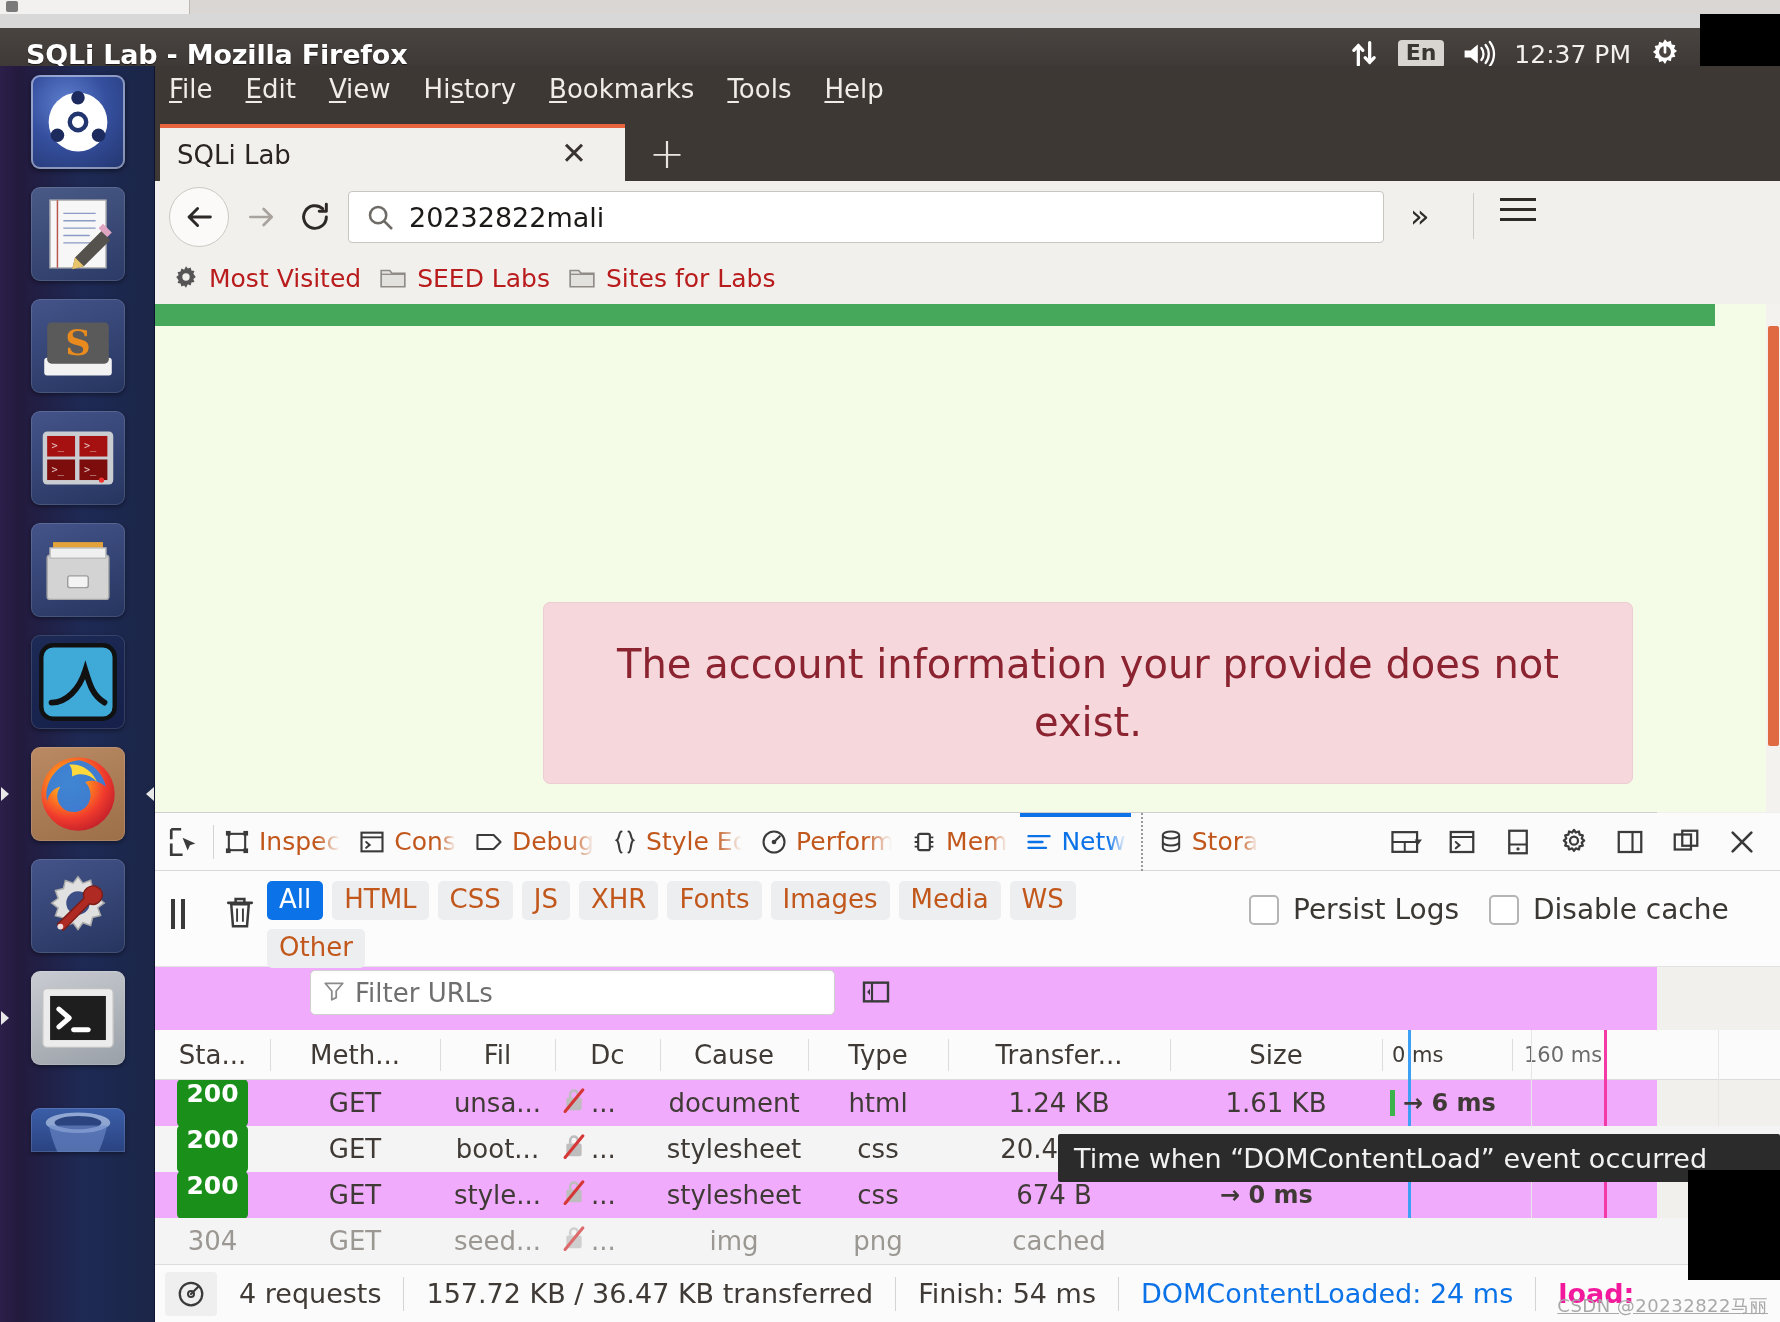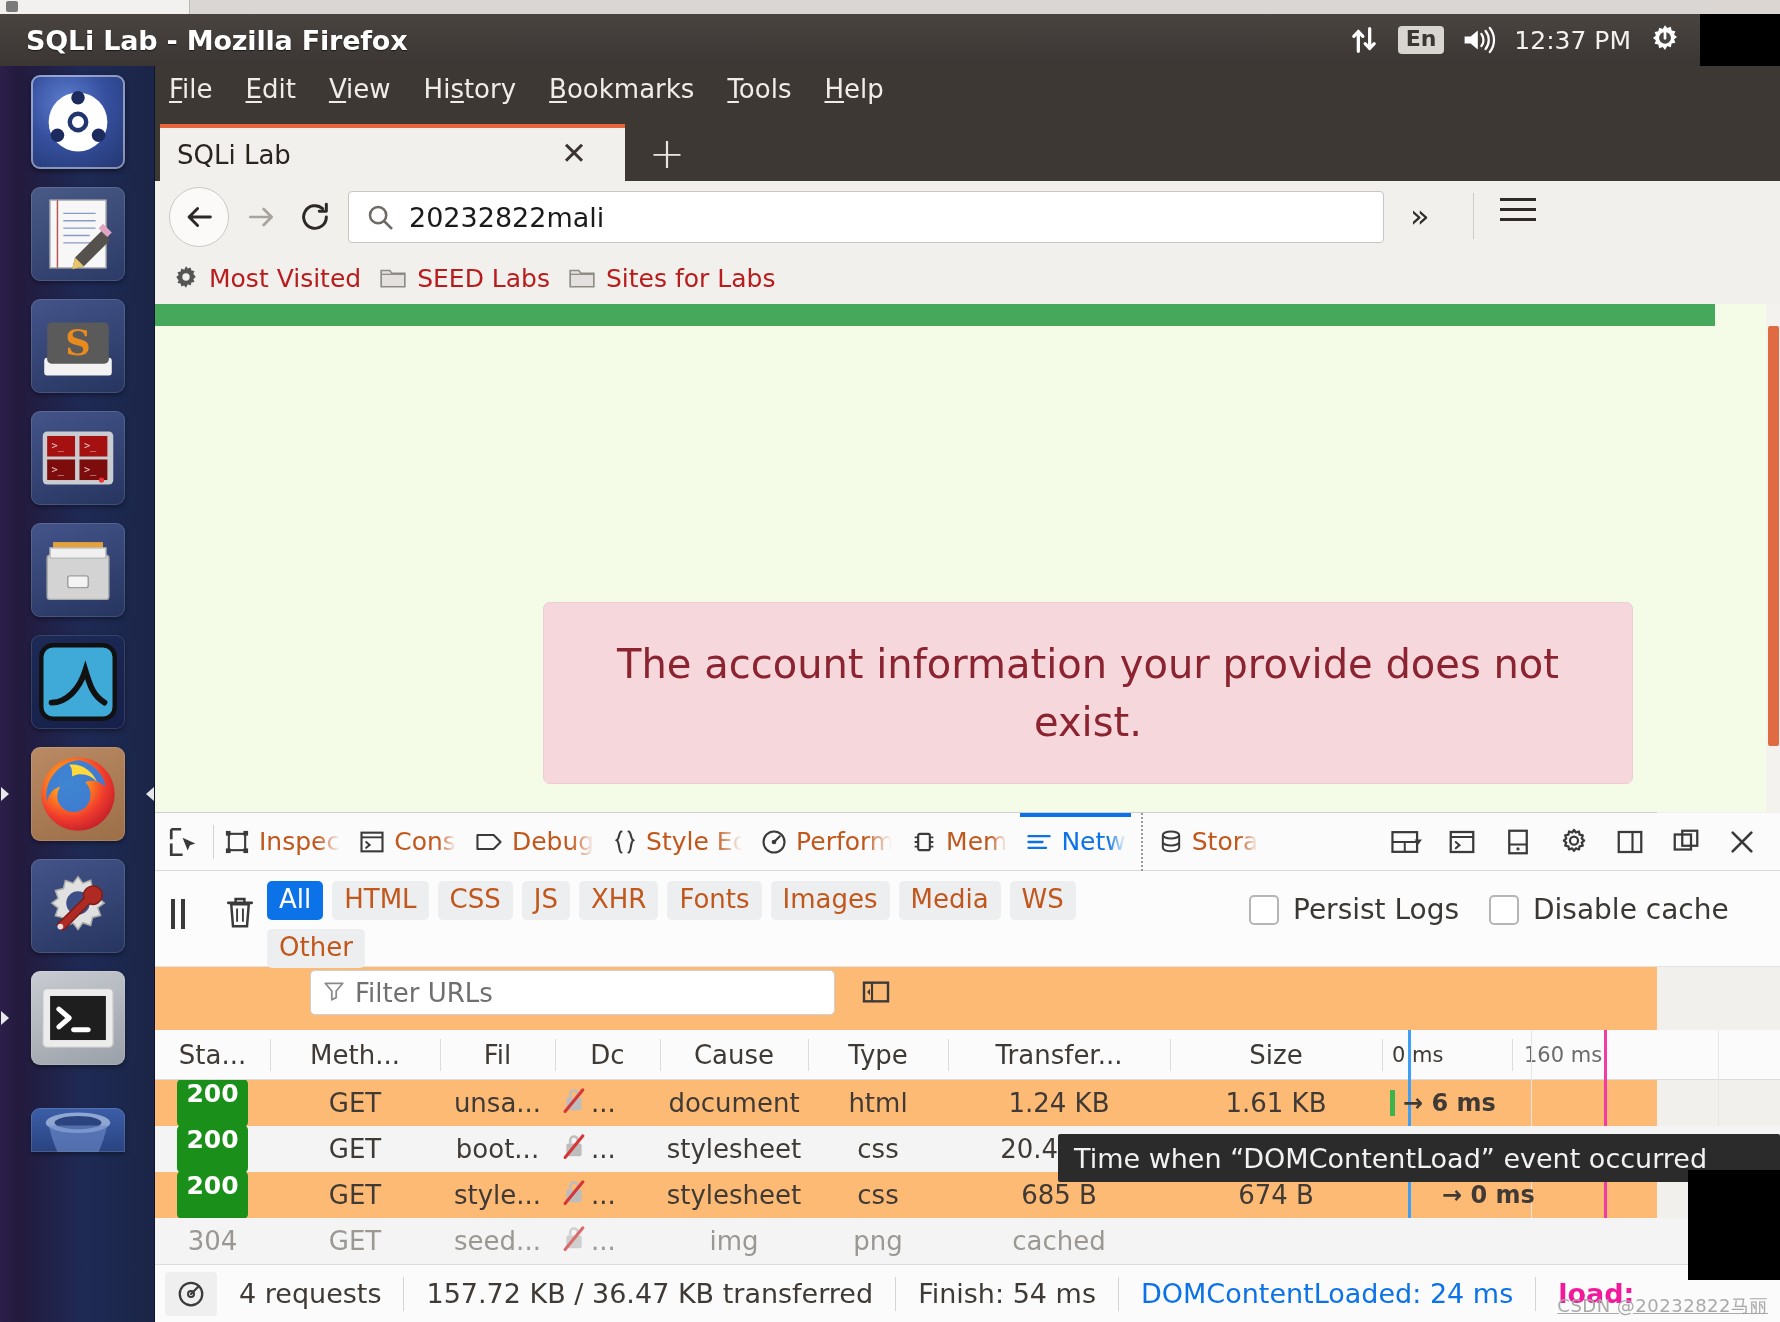--- a/index.html
+++ b/index.html
@@ -10,21 +10,21 @@
   }
   #root { position: relative; width: 1780px; height: 1322px; background:#d8d8d8; }
 
   
   .desktop-top { position:absolute; left:0; top:0; width:1780px; height:14px; background:#d9d6d3; }
   .desktop-tab { position:absolute; left:0; top:0; width:190px; height:14px; background:#f2f1f0; border-right:1px solid #b9b6b3;}
   .desktop-tab-ico { position:absolute; left:6px; top:1px; width:12px; height:11px; background:#7a7a7a; border-radius:2px;}
 
   
   .top-panel {
-    position:absolute; left:0; top:14px; width:1700px; height:52px;
+    position:absolute; left:0; top:28px; width:1700px; height:52px;
     background: linear-gradient(180deg,#4a4441 0%, #3b3633 100%);
     color:#fff;
   }
   .top-panel-title {
     position:absolute; left:26px; top:11px;
     font-size:27px; font-weight:700; color:#ffffff; letter-spacing:-.2px;
     text-shadow:0 1px 1px rgba(0,0,0,.6);
     white-space:nowrap;
   }
   .tray { position:absolute; right:18px; top:0; height:52px; display:flex; align-items:center; gap:17px;}
@@ -111,21 +111,21 @@
   .page-scroll-v { position:absolute; right:0; top:0; width:14px; height:508px; background:#f4f2ef;}
   .page-scroll-thumb { position:absolute; right:1px; top:22px; width:11px; height:420px; background:#e06a42; border-radius:2px;}
   .alert-box {
     position:absolute; left:388px; top:298px; width:1090px; height:182px;
     background:#f6d8dc; border:1px solid #eccdd3; border-radius:7px;
     display:flex; align-items:center; justify-content:center; text-align:center;
   }
   .alert-text { font-size:40px; color:#8b2430; line-height:1.45; padding:0 34px;}
 
   
-  .devtools { position:absolute; left:0; top:746px; width:1502px; height:510px; background:#fdba74; border-top:1px solid #cfcfcf;}
+  .devtools { position:absolute; left:0; top:746px; width:1502px; height:510px; background:#f0abfc; border-top:1px solid #cfcfcf;}
   .dt-toolbar { position:absolute; left:0; top:0; width:1625px; height:58px; background:#fbfbfb; border-bottom:1px solid #d9d9d9; display:flex; align-items:center;}
   .dt-pick { width:58px; display:flex; align-items:center; justify-content:center;}
   .dt-div  { width:1px; height:34px; background:#d2d2d2;}
   .dt-tabs { display:flex; align-items:stretch; height:58px; }
   .dt-tab {
     display:flex; align-items:center; gap:8px; padding:0 9px; height:58px;
     font-size:25px; color:#c2571c; position:relative; white-space:nowrap; overflow:hidden;
   }
   .dt-tab .lbl { max-width:96px; overflow:hidden; text-overflow:clip; display:block;
                  -webkit-mask-image:linear-gradient(90deg,#000 72%,transparent 100%);
@@ -742,21 +742,20 @@
               <svg width="26" height="28" viewBox="0 0 20 22">
                   <rect x="4" y="9" width="12" height="10" rx="1.5" fill="#bdbdbd"></rect>
                   <path d="M7 9V6.5a3 3 0 016 0V9" fill="none" stroke="#bdbdbd" stroke-width="2"></path>
                   <path d="M3 20L17 3" stroke="#d63636" stroke-width="2.4" stroke-linecap="round"></path>
                 </svg>
             </span>
             <span>...</span>
           </div>
           <div class="nc center" style="width:148px">stylesheet</div>
           <div class="nc center" style="width:140px">css</div>
-          <div class="nc center" style="width:222px">685 B</div>
           <div class="nc center" style="width:212px">674 B</div>
           <div class="nc" style="width:330px; padding-left:60px;">
             <span class="timecell">
               <span>→&nbsp;<span>0 ms</span></span>
             </span>
           </div>
         </div>
 
         <div class="nrow dim">
           <div class="nc center" style="width:115px">304</div>

